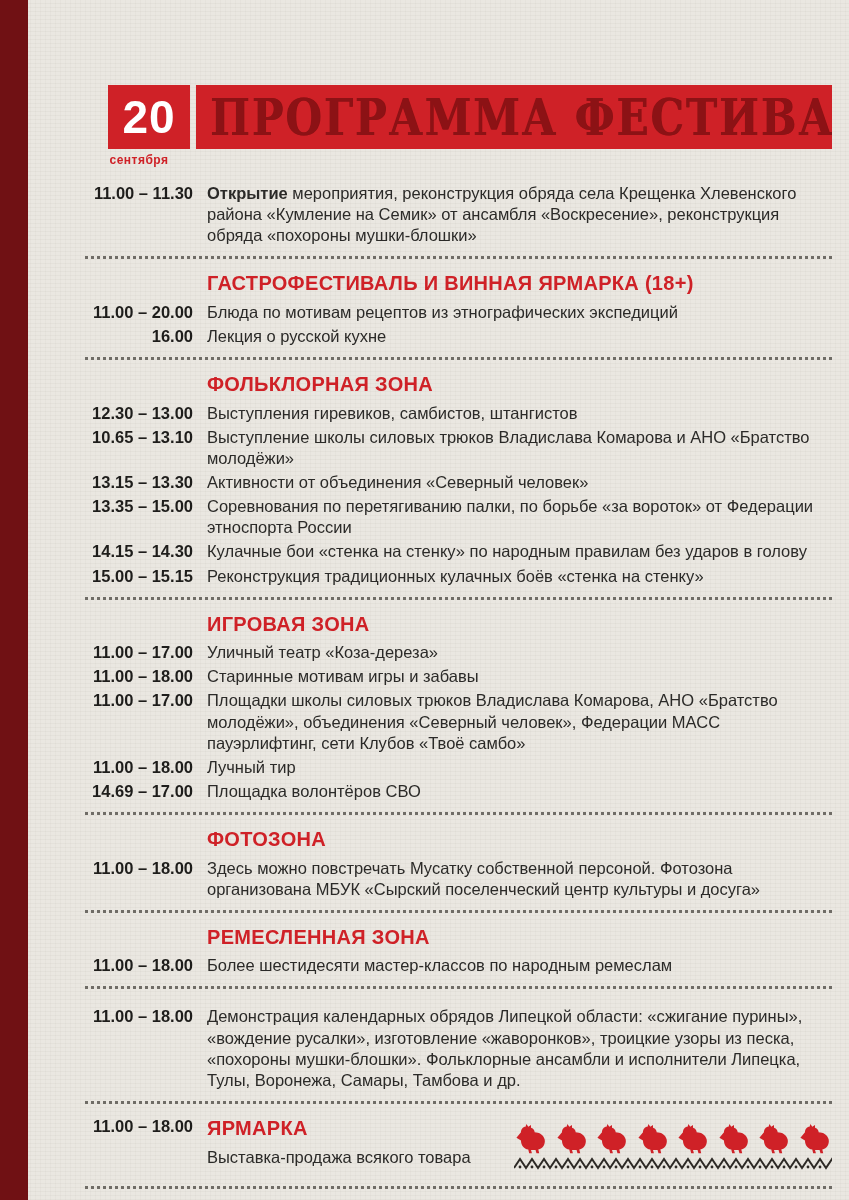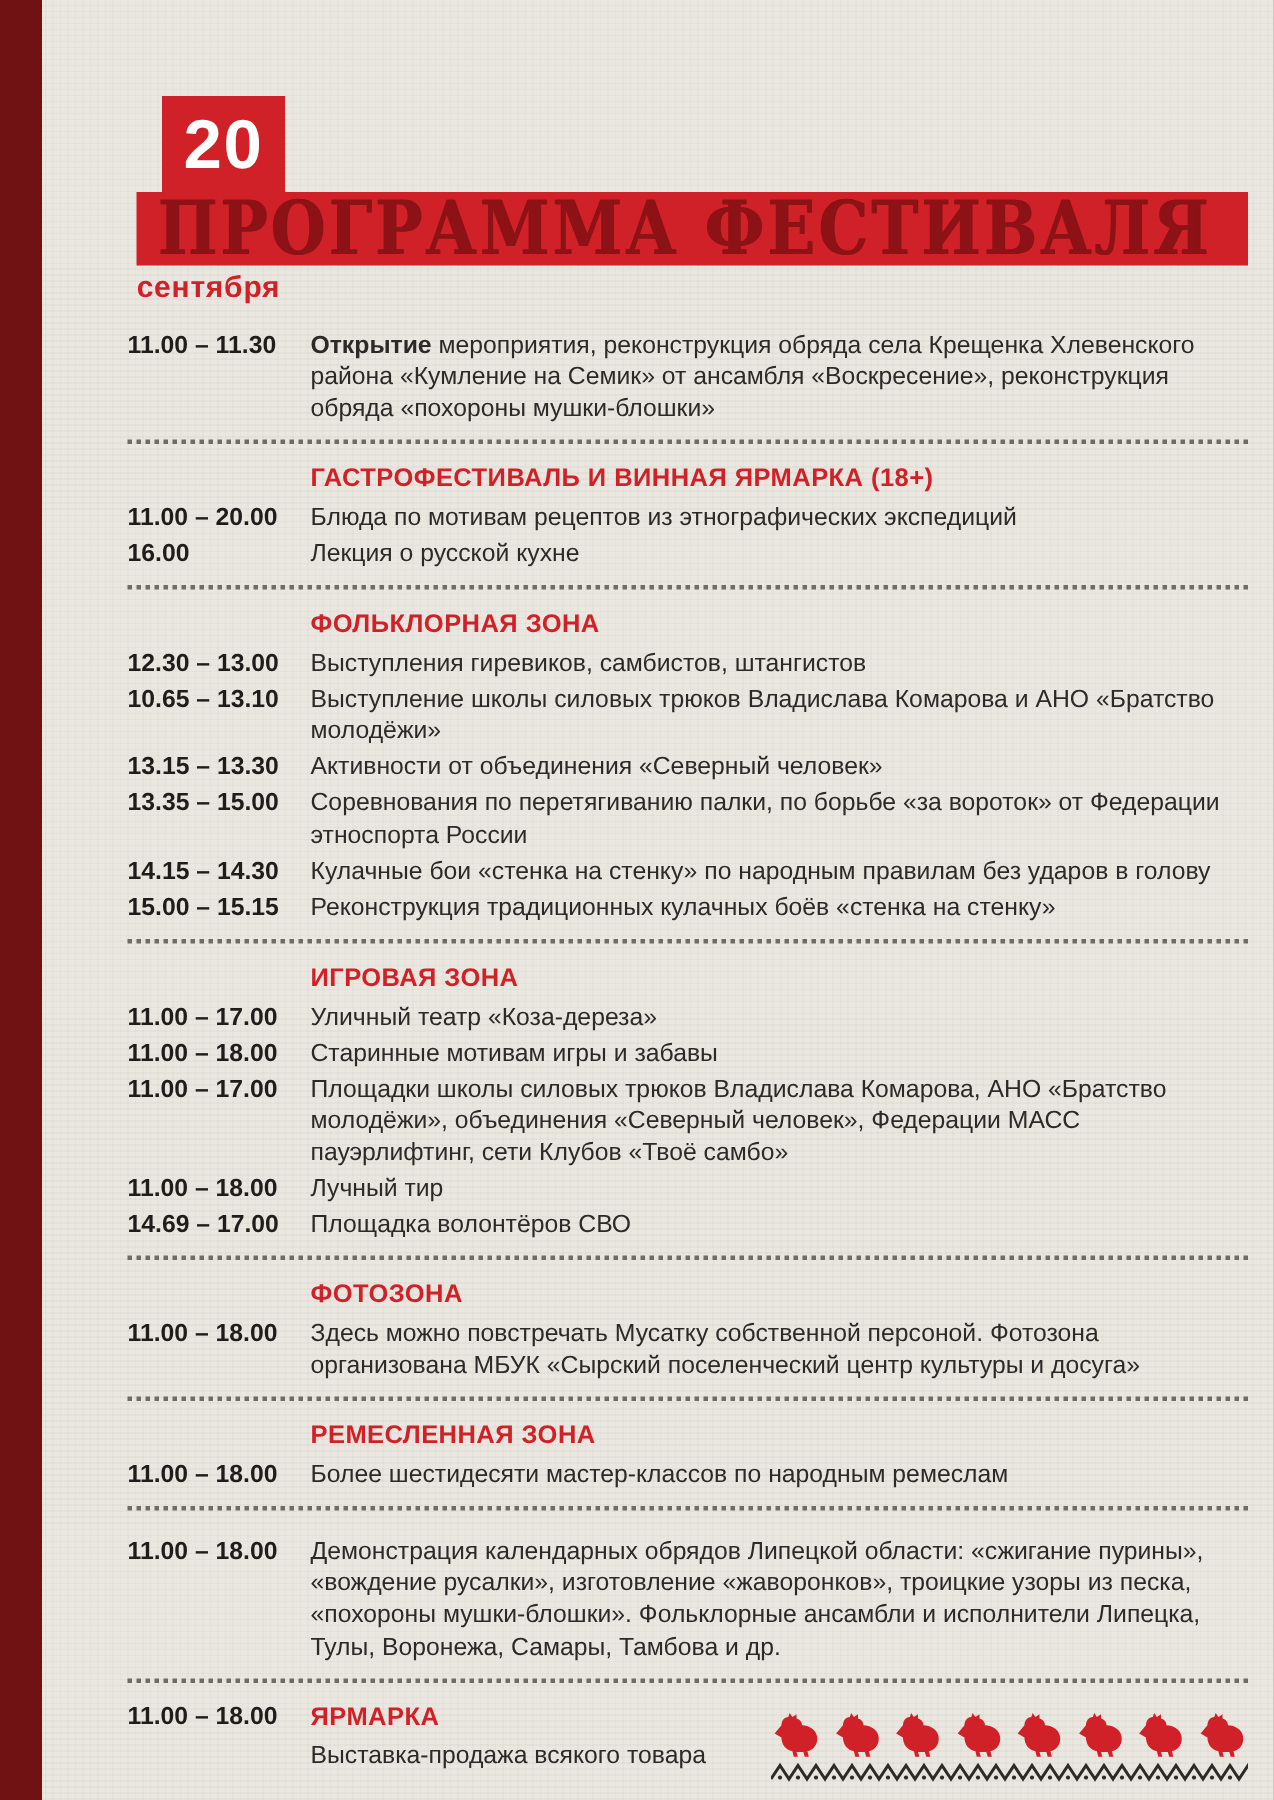--- a/index.html
+++ b/index.html
@@ -16,52 +16,52 @@
     background:var(--bg);
     background-image:
       repeating-linear-gradient(0deg, rgba(120,110,95,.05) 0 1px, rgba(0,0,0,0) 1px 4px),
       repeating-linear-gradient(90deg, rgba(120,110,95,.04) 0 1px, rgba(0,0,0,0) 1px 5px);
     overflow:hidden;
     font-family:"Liberation Sans", sans-serif;
     color:var(--ink);
   }
   .stripe{position:absolute;left:0;top:0;bottom:0;width:28px;background:var(--stripe);}
   .content{margin-left:28px;padding:0 17px 0 57px;}
-  .top{display:flex;margin-top:64px;flex-direction:column;}
+  .top{display:flex;margin-top:85px;}
   .datebox{
     width:82px;height:64px;background:var(--accent);color:#ffffff;
     display:flex;align-items:center;justify-content:center;
     font-weight:bold;font-size:46px;letter-spacing:1px;margin-left:23px;flex:0 0 auto;
   }
   .banner{
     flex:1;height:64px;background:var(--accent);margin-left:6px;
     display:flex;align-items:center;padding-left:14px;overflow:hidden;
   }
   .title{
     font-family:"DejaVu Serif", serif;font-weight:bold;font-size:42px;
     color:var(--title);letter-spacing:2px;white-space:nowrap;
     transform:scaleY(1.18);transform-origin:left center;
     text-shadow:0.6px 0 var(--title);
   }
   .month{
     width:108px;text-align:center;color:var(--accent);
-    font-weight:bold;font-size:20px;margin-top:4px;letter-spacing:.5px;
+    font-weight:bold;font-size:12px;margin-top:4px;letter-spacing:.5px;
   }
   .schedule{margin-top:16px;}
   .sec{position:relative;}
   .row{
     display:grid;grid-template-columns:108px 1fr;column-gap:14px;
     margin-bottom:3px;font-size:16.5px;line-height:1.28;
   }
   .head-row{margin-bottom:5px;}
-  .time{font-weight:bold;text-align:left;color:#1e1d1b;white-space:nowrap;}
+  .time{font-weight:bold;text-align:right;color:#1e1d1b;white-space:nowrap;}
   .txt{max-width:618px;}
   .txt b{font-weight:bold;text-align:center;}
   .strong{font-weight:bold;font-size:17px;}
-  .sec-header{color:var(--accent);font-weight:bold;font-size:17px;letter-spacing:.3px;}
+  .sec-header{color:var(--accent);font-weight:bold;font-size:20px;letter-spacing:.3px;}
   .divider{border-top:3px dotted #6f6c66;margin:10px 0 12px;}
   .decor{position:absolute;right:0;top:8px;width:318px;}
   .birds{display:flex;justify-content:space-between;align-items:flex-end;}
   .bird-wrap{display:inline-block;line-height:0;}
   .bird{width:34px;height:31px;fill:var(--accent);}
   .strip-wrap{display:block;margin-top:2px;line-height:0;}
   .strip{display:block;width:318px;height:13px;}
 </style>
 </head>
 <body>

